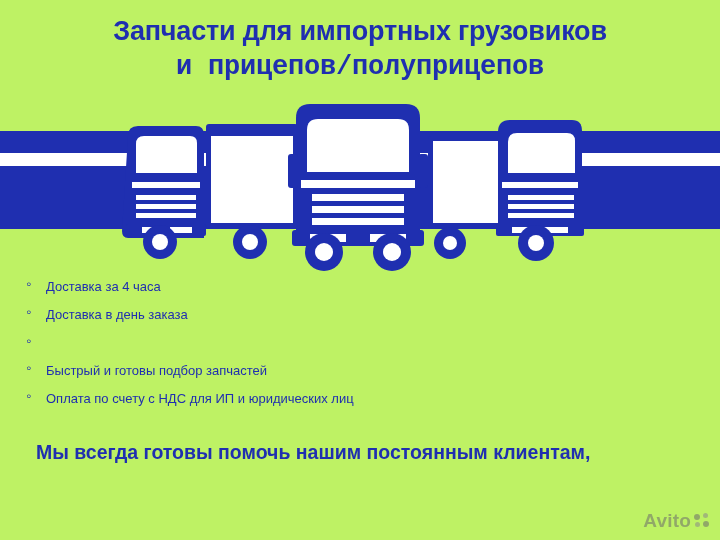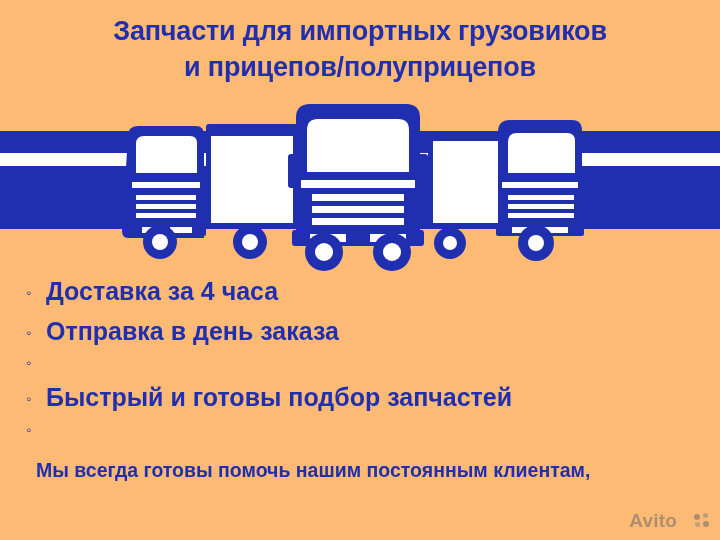--- a/index.html
+++ b/index.html
@@ -10,40 +10,40 @@
     width: 720px;
     height: 540px;
     background: #ffffff;
     font-family: "Liberation Sans", sans-serif;
     overflow: hidden;
   }
   .poster {
     position: relative;
     width: 720px;
     height: 540px;
-    background: #fdba74;
+    background: #bef264;
     overflow: hidden;
   }
 
   
   .headline {
     position: absolute;
     top: 14px;
     left: 0;
     width: 720px;
     text-align: center;
     color: #1f2fb0;
     font-weight: bold;
     font-size: 27px;
     line-height: 1.32;
     letter-spacing: -0.2px;
     z-index: 5;
   }
   .headline .l1 { display: block; }
-  .headline .l2 { display: block; }
+  .headline .l2 { display: block; font-family: Liberation Mono, monospace; }
 
   
   .band {
     position: absolute;
     left: 0;
     width: 720px;
     z-index: 1;
   }
   .band-top {
     top: 131px;
@@ -90,48 +90,48 @@
     font-size: 15px;
     line-height: 1;
     width: 20px;
     flex: 0 0 20px;
     text-align: left;
     position: relative;
     top: -2px;
   }
   .bullet .btext {
     color: #1f2fb0;
-    font-weight: bold;
-    font-size: 25px;
+    font-weight: normal;
+    font-size: 13px;
     line-height: 1.1;
     white-space: nowrap;
   }
 
   
   .footer-note {
     position: absolute;
-    top: 457px;
+    top: 439px;
     left: 36px;
     width: 660px;
     color: #1f2fb0;
     font-weight: bold;
     font-size: 19.5px;
     line-height: 1.38;
     z-index: 6;
   }
   .footer-note .fl { display: block; white-space: nowrap; }
 
   
   .watermark {
     position: absolute;
     right: 10px;
     bottom: 8px;
     display: flex;
     align-items: center;
-    gap: 17px;
+    gap: 3px;
     opacity: 0.55;
     z-index: 7;
   }
   .watermark .wm-text {
     font-size: 19px;
     font-weight: bold;
     color: #6d6d6d;
     letter-spacing: 0.2px;
   }
   .wm-dots {
@@ -233,31 +233,32 @@
     </svg>
   </div>
 
   <div class="bullets">
     <div class="bullet">
       <span class="marker">◦</span>
       <span class="btext">Доставка за 4 часа</span>
     </div>
     <div class="bullet">
       <span class="marker">◦</span>
-      <span class="btext">Отправка в день заказа</span>
+      <span class="btext">Доставка в день заказа</span>
     </div>
     <div class="bullet">
       <span class="marker">◦</span>
     </div>
     <div class="bullet">
       <span class="marker">◦</span>
       <span class="btext">Быстрый и готовы подбор запчастей</span>
     </div>
     <div class="bullet">
       <span class="marker">◦</span>
+      <span class="btext">Оплата по счету с НДС для ИП и юридических лиц</span>
     </div>
   </div>
 
   <div class="footer-note">
     <span class="fl">Мы всегда готовы помочь нашим постоянным клиентам,</span>
   </div>
 
   <div class="watermark">
     <span class="wm-text">Avito</span>
     <span class="wm-dots">

